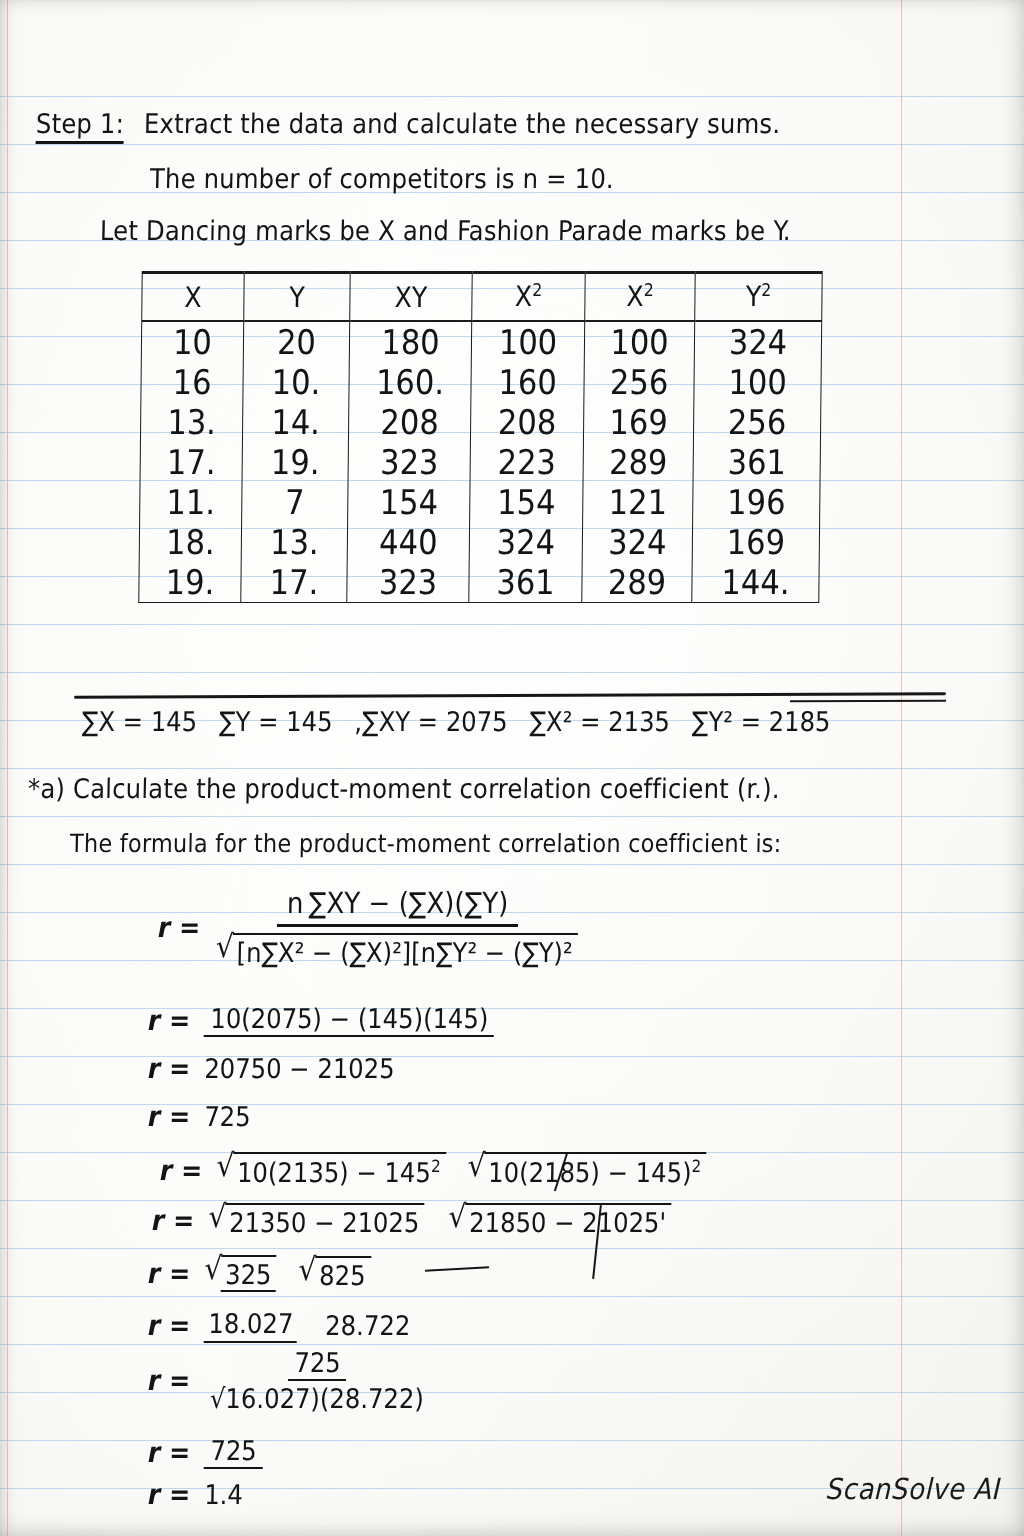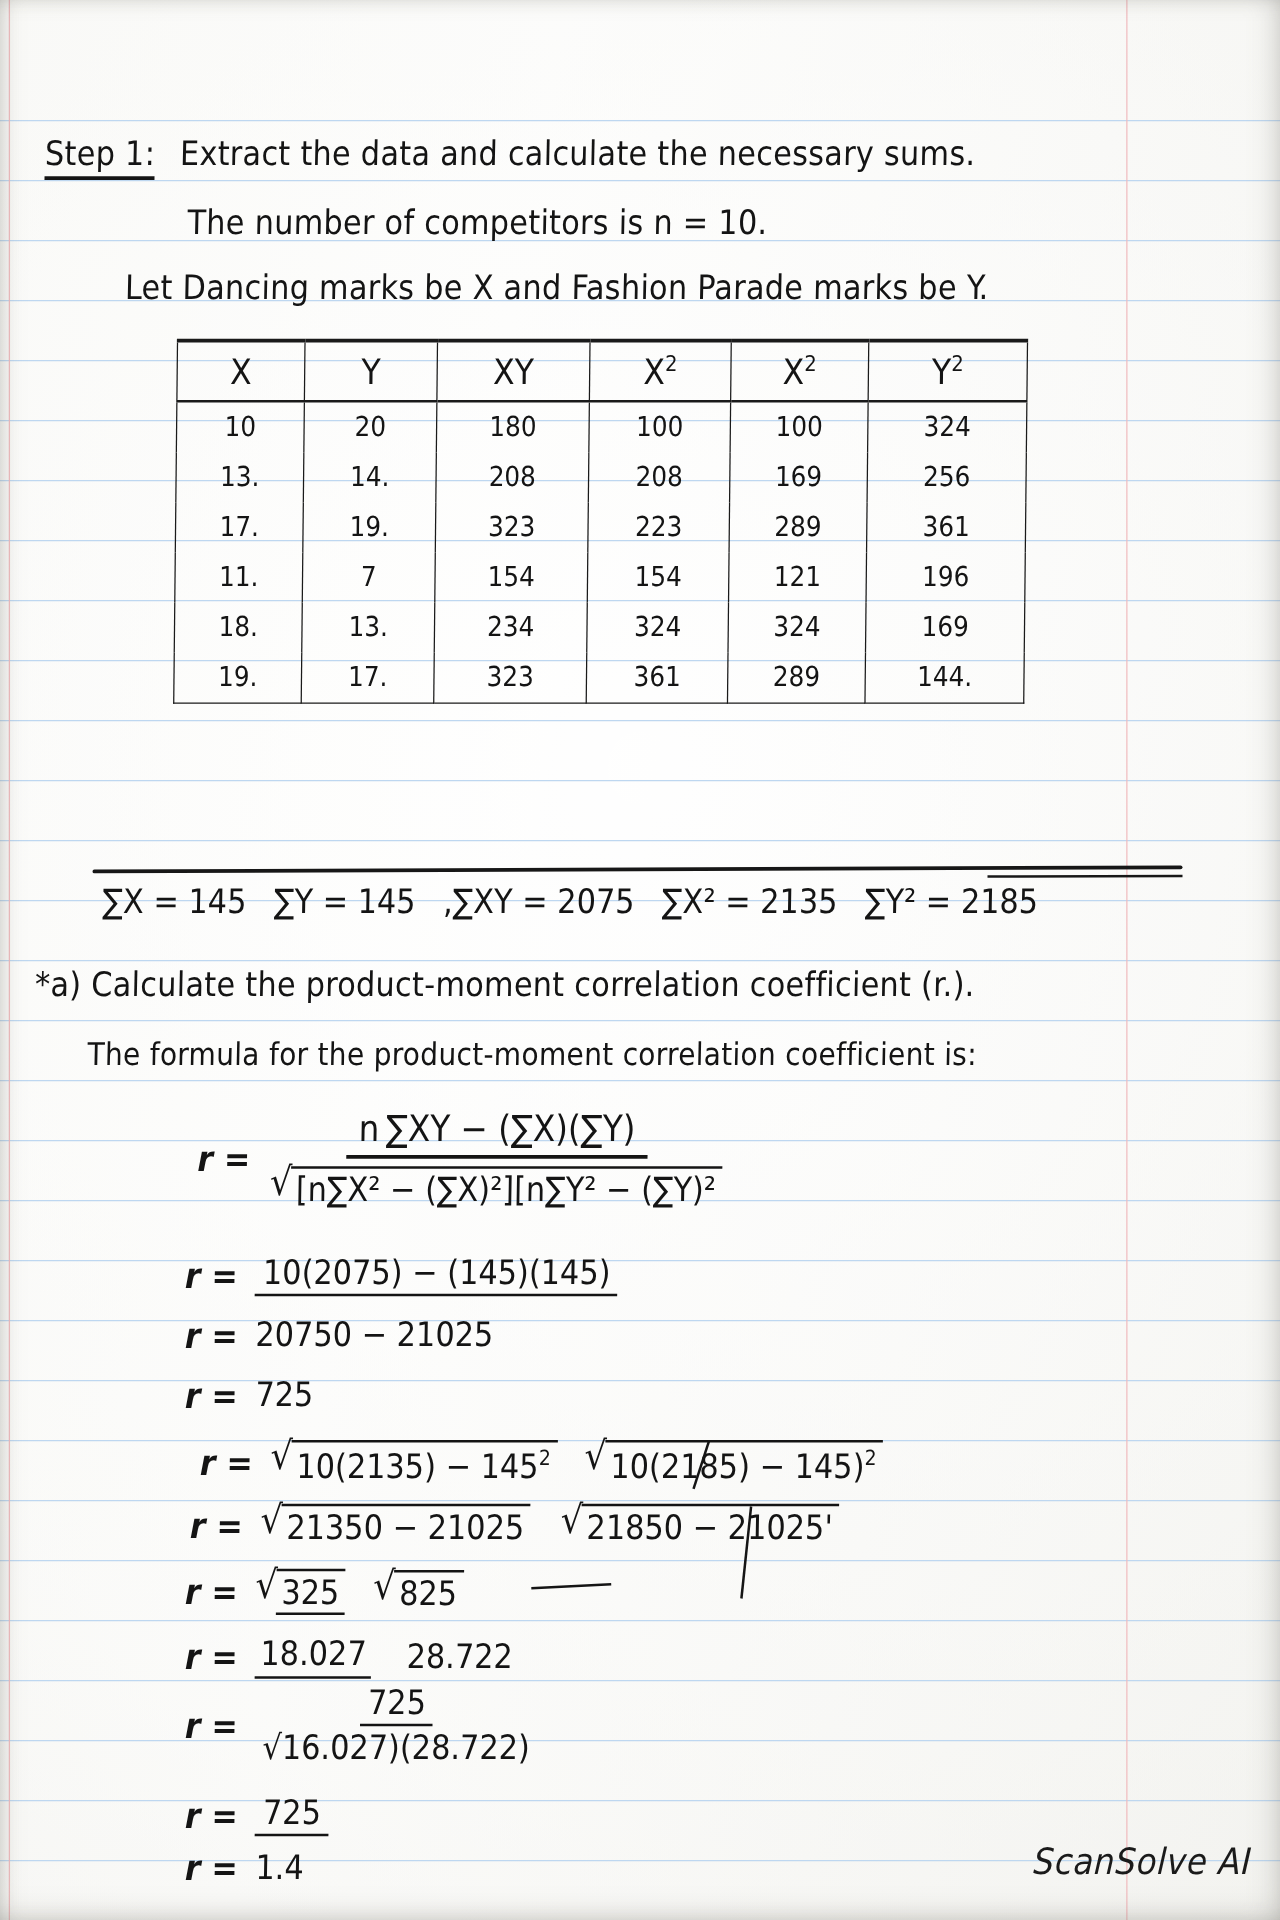--- a/index.html
+++ b/index.html
@@ -96,21 +96,21 @@
     top: 271px;
     width: 680px;
     border-collapse: collapse;
     table-layout: fixed;
     transform: skewX(-0.6deg);
   }
   #sum-table td, #sum-table th {
     border-left: 1.6px solid #1a1a1a;
     border-right: 1.6px solid #1a1a1a;
     text-align: center;
-    font-size: 22px;
+    font-size: 34px;
     font-weight: 400;
     color: #141414;
     padding: 0;
     height: 40px;
     font-stretch: condensed;
     letter-spacing: 0px;
   }
   #sum-table thead th {
     border-top: 3px solid #1a1a1a;
     border-bottom: 2.6px solid #1a1a1a;
@@ -331,20 +331,28 @@
     <tbody id="table-body">
         <tr>
           <td>10</td>
           <td>20</td>
           <td>180</td>
           <td>100</td>
           <td>100</td>
           <td>324</td>
         </tr>
         <tr>
+          <td>16</td>
+          <td>10.</td>
+          <td>160.</td>
+          <td>160</td>
+          <td>256</td>
+          <td>100</td>
+        </tr>
+        <tr>
           <td>13.</td>
           <td>14.</td>
           <td>208</td>
           <td>208</td>
           <td>169</td>
           <td>256</td>
         </tr>
         <tr>
           <td>17.</td>
           <td>19.</td>
@@ -357,21 +365,21 @@
           <td>11.</td>
           <td>7</td>
           <td>154</td>
           <td>154</td>
           <td>121</td>
           <td>196</td>
         </tr>
         <tr>
           <td>18.</td>
           <td>13.</td>
-          <td>234</td>
+          <td>440</td>
           <td>324</td>
           <td>324</td>
           <td>169</td>
         </tr>
         <tr>
           <td>19.</td>
           <td>17.</td>
           <td>323</td>
           <td>361</td>
           <td>289</td>

